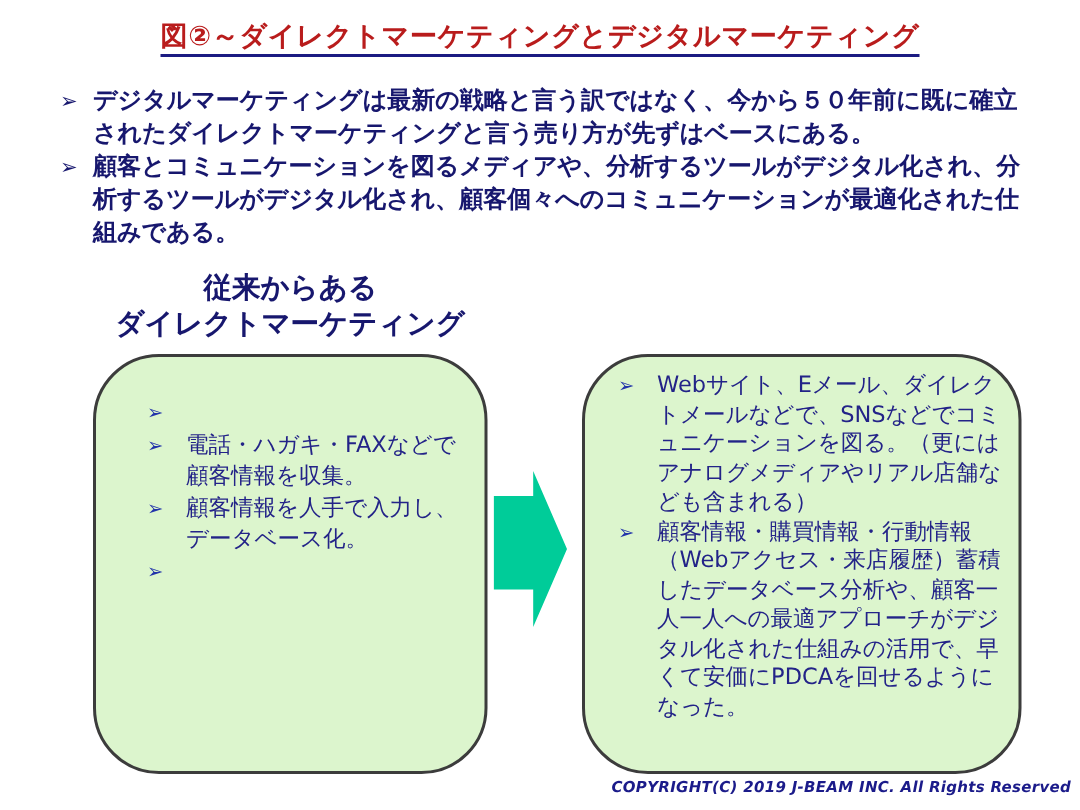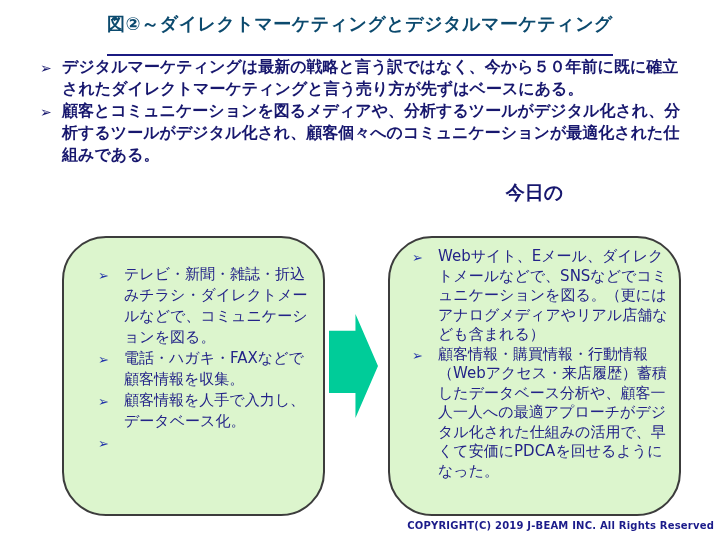--- a/index.html
+++ b/index.html
@@ -12,24 +12,24 @@
     overflow: hidden;
     font-family: "DejaVu Sans", "Liberation Sans", sans-serif;
     color: #1b1b78;
   }
   .title-wrap {
     position: absolute; top: 12px; left: 0; width: 720px;
     text-align: center;
   }
   .title-text {
     display: inline-block;
-    font-size: 18px; font-weight: bold; color: #0c4a6e;
+    font-size: 18px; font-weight: bold; color: #b91c1c;
     letter-spacing: 0.5px;
     border-bottom: 2px solid #1b1b82;
-    padding-bottom: 18px;
+    padding-bottom: 0;
   }
   .intro {
     position: absolute; top: 56px; left: 40px; width: 652px;
   }
   .intro-item { display: flex; font-size: 16px; font-weight: bold; line-height: 22px; color: #17176e; }
   .intro-item .marker { width: 22px; flex: 0 0 22px; font-size: 14px; padding-top: 1px; }
   .intro-item .txt { flex: 1; }
   .col-heading {
     position: absolute; top: 180px;
     text-align: center; font-size: 19px; font-weight: bold;
@@ -53,20 +53,21 @@
   .arrow-shape {
     position: absolute; left: 329px; top: 314px;
     width: 49px; height: 104px;
     background: #00cc99;
     clip-path: polygon(0 16%, 54% 16%, 54% 0, 100% 50%, 54% 100%, 54% 76%, 0 76%);
   }
   .copyright {
     position: absolute; top: 520px; right: 6px;
     font-size: 10px; font-weight: bold; color: #1b1b8a;
     letter-spacing: 0.2px;
+    font-style: italic;
   }
 </style>
 </head>
 <body>
 
 <div class="slide">
 
   <div class="title-wrap">
     <span class="title-text">図②～ダイレクトマーケティングとデジタルマーケティング</span>
   </div>
@@ -75,29 +76,31 @@
     <div class="intro-item">
       <span class="marker">➢</span>
       <span class="txt">デジタルマーケティングは最新の戦略と言う訳ではなく、今から５０年前に既に確立されたダイレクトマーケティングと言う売り方が先ずはベースにある。</span>
     </div>
     <div class="intro-item">
       <span class="marker">➢</span>
       <span class="txt">顧客とコミュニケーションを図るメディアや、分析するツールがデジタル化され、分析するツールがデジタル化され、顧客個々へのコミュニケーションが最適化された仕組みである。</span>
     </div>
   </div>
 
+  <div class="col-heading left">
+    <div>従来からある</div>
+    <div>ダイレクトマーケティング</div>
+  </div>
 
   <div class="col-heading right">
-    <div>今日の</div>
   </div>
 
   <div class="round-box left">
     <div class="box-item">
       <span class="marker">➢</span>
-      <span class="txt">テレビ・新聞・雑誌・折込みチラシ・ダイレクトメールなどで、コミュニケーションを図る。</span>
     </div>
     <div class="box-item">
       <span class="marker">➢</span>
       <span class="txt">電話・ハガキ・FAXなどで顧客情報を収集。</span>
     </div>
     <div class="box-item">
       <span class="marker">➢</span>
       <span class="txt">顧客情報を人手で入力し、データベース化。</span>
     </div>
     <div class="box-item">

